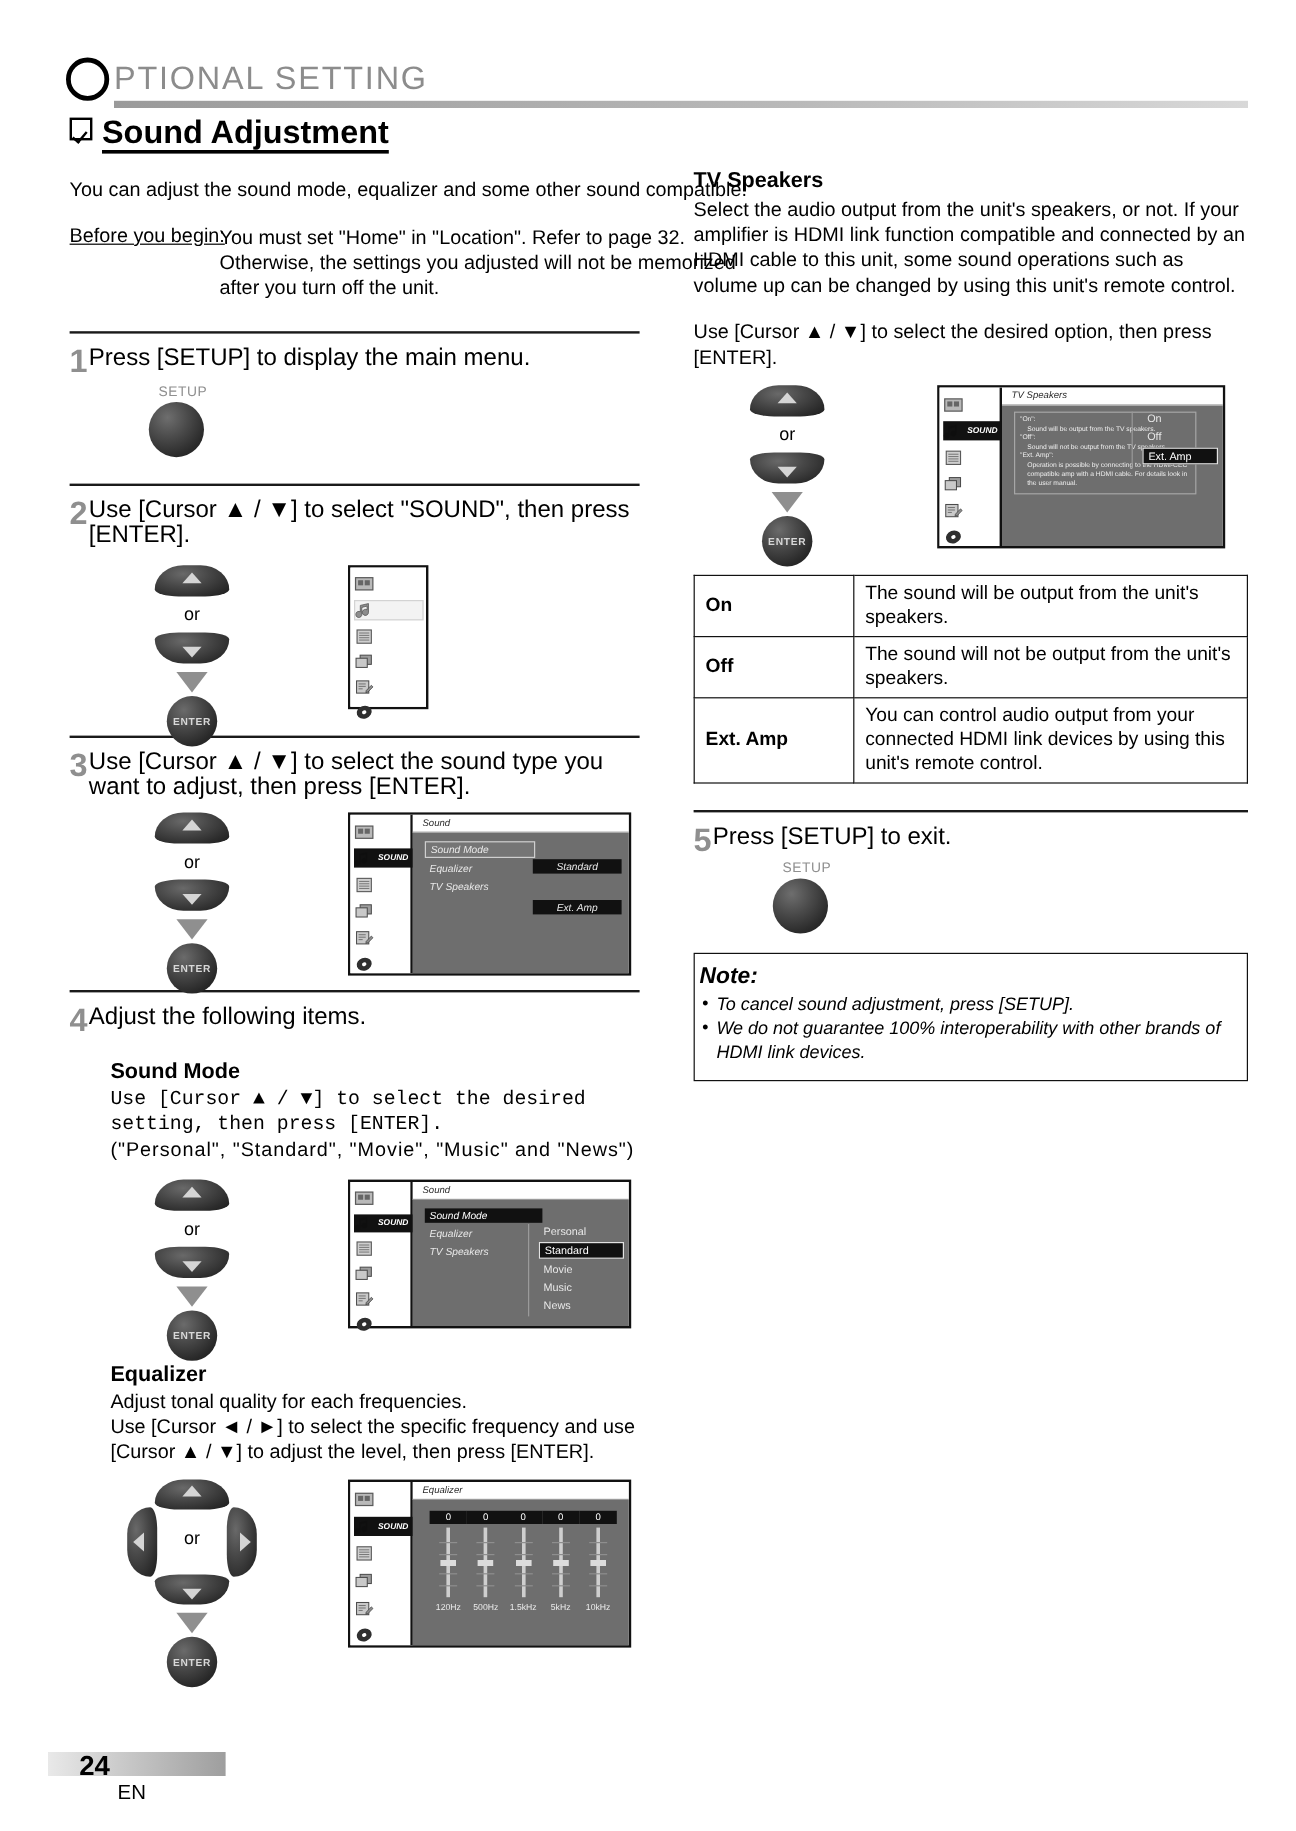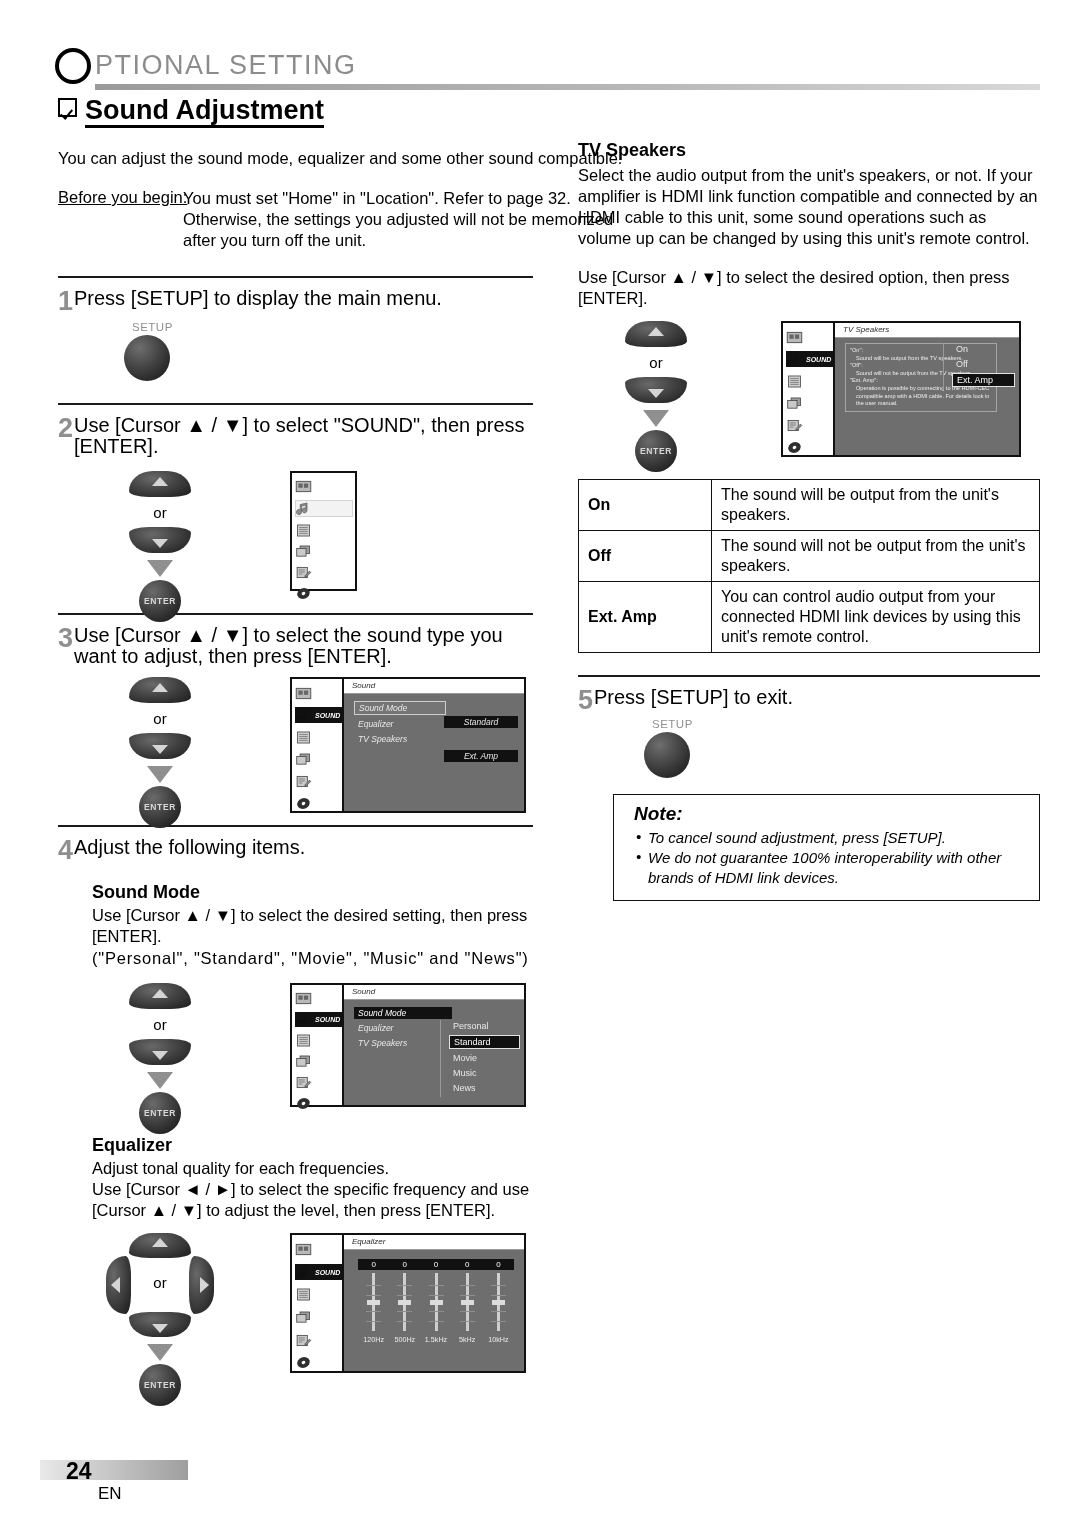--- a/index.html
+++ b/index.html
@@ -179,21 +179,21 @@
   .eq-tick { position:absolute; left:-6px; width:15px; height:1px; background:#8e8e8e; }
   .eq-knob { position:absolute; left:-5px; width:13px; height:5px; background:#dcdcdc; top:27px; }
   .eq-lbl { font-size:7.2px; color:#ececec; margin-top:4px; }
 
   
   table.opt-tbl { border-collapse:collapse; width:100%; }
   table.opt-tbl td { border:1.5px solid #111; padding:5px 9px; font-size:16px; line-height:20px; vertical-align:middle; }
   table.opt-tbl td.k { width:133px; font-weight:bold; }
 
   
-  #note-box { border:1.5px solid #111; padding:8px 20px 12px;margin-left:35px; }
+  #note-box { border:1.5px solid #111; padding:8px 4px 12px; }
   #note-title { font-size:19px; font-weight:bold; font-style:italic; margin-bottom:3px; }
   #note-box ul { margin:0; padding:0; list-style:none; }
   #note-box li { font-size:15px; font-style:italic; line-height:20px; padding-left:14px; position:relative; }
   #note-box li:before { content:"•"; position:absolute; left:2px; top:-1px; }
 
   
   #footer { position:absolute; left:40px; top:1452px; width:200px; }
   #pg-bar { position:absolute; left:0; top:8px; width:148px; height:20px;
     background:linear-gradient(to right,#e9e9e9,#9e9e9e); }
   #pg-num { position:absolute; left:26px; top:6px; font-size:23px; font-weight:bold; }
@@ -373,21 +373,21 @@
   </div>
 
   <div class="hr-thick" style="margin-top:4px;"></div>
   <div class="step" style="margin-top:10px;">
     <div class="step-num">4</div>
     <div class="step-txt">Adjust the following items.</div>
   </div>
 
   <div style="margin:24px 0 0 34px;">
     <div style="font-size:18px;font-weight:bold;">Sound Mode</div>
-    <div class="body-txt" style="margin-top:2px;">Use [Cursor ▲ / ▼] to select the desired setting, then press [ENTER].</div>
+    <div class="body-txt" style="margin-top:2px;font-family:Liberation Mono, monospace;">Use [Cursor ▲ / ▼] to select the desired setting, then press [ENTER].</div>
     <div class="body-txt" style="margin-top:1px; letter-spacing:.8px;">("Personal", "Standard", "Movie", "Music" and "News")</div>
   </div>
 
   <div style="position:relative; height:130px; margin-top:14px;">
     <div class="arrow-col" style="position:absolute; left:52px; top:0;">
       <div class="arc-btn arc-up">
           <span class="tri"></span>
         </div>
       <div class="or-lbl">or</div>
       <div class="arc-btn arc-down">

